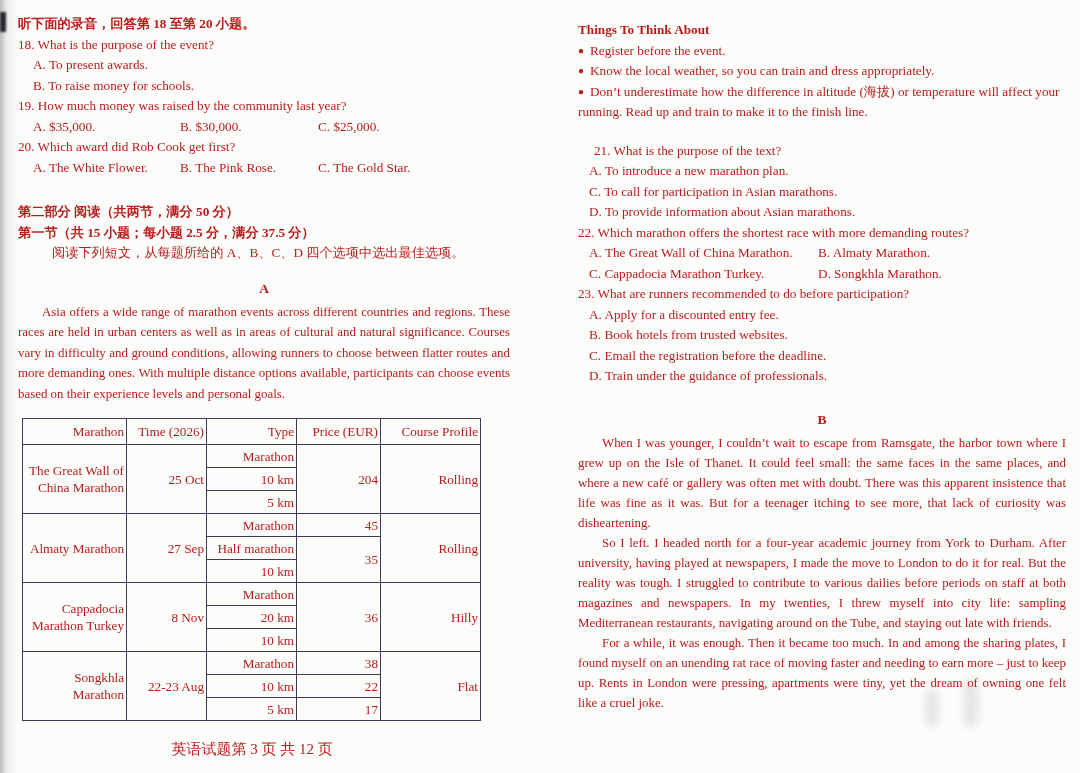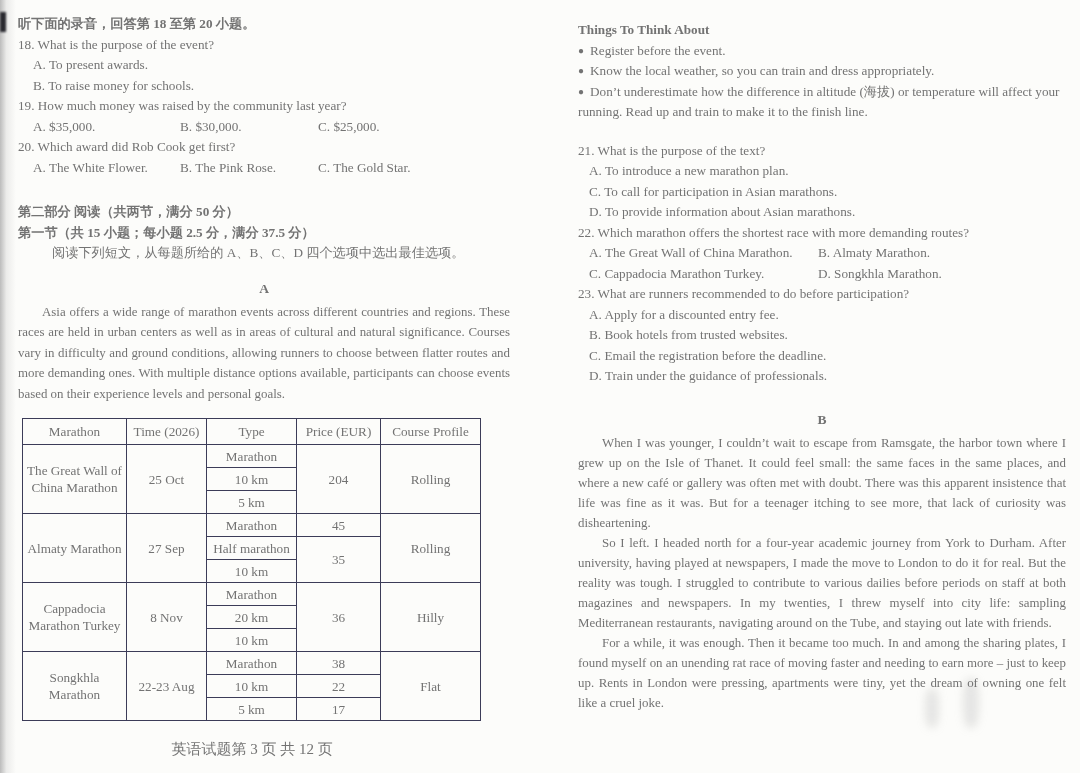--- a/index.html
+++ b/index.html
@@ -1,17 +1,17 @@
 <!DOCTYPE html>
 <html><head>
 <meta charset="utf-8">
 <style>
   html,body{margin:0;padding:0;}
   .page{position:relative;width:1080px;height:773px;background:#fcfcfa;overflow:hidden;
-        font-family:"Liberation Serif","DejaVu Serif",serif;color:#737373;}
+        font-family:"Liberation Serif","DejaVu Serif",serif;color:#b91c1c;}
   .edge-shadow{position:absolute;left:0;top:0;width:16px;height:773px;
         background:linear-gradient(to right,rgba(110,110,112,0.45),rgba(160,160,162,0.18) 40%,rgba(255,255,255,0));pointer-events:none;}
   .corner-mark{position:absolute;left:0;top:12px;width:6px;height:20px;background:#2a2a30;filter:blur(1px);}
   .smudge{position:absolute;background:rgba(150,150,152,0.22);filter:blur(4px);border-radius:40%;}
   .smudge1{left:925px;top:688px;width:14px;height:40px;}
   .smudge2{left:963px;top:678px;width:16px;height:50px;}
   .col-left{position:absolute;left:18px;top:14px;width:492px;}
   .col-right{position:absolute;left:578px;top:20px;width:488px;}
   .line{font-size:13.2px;line-height:20.5px;white-space:nowrap;}
   .wrapline{font-size:13.2px;line-height:20.5px;}
@@ -19,27 +19,27 @@
   .opt{padding-left:15px;}
   .opt-r{padding-left:11px;}
   .opt-grid3{display:grid;grid-template-columns:147px 138px auto;padding-left:15px;}
   .opt-grid2{display:grid;grid-template-columns:229px auto;padding-left:11px;}
   .part-head{margin-top:24px;}
   .instr{padding-left:34px;}
   .center-label{text-align:center;font-weight:bold;font-size:13.5px;line-height:21px;margin-top:14px;}
   .passage{font-size:12.9px;line-height:20.6px;text-align:justify;text-indent:24px;margin:0;}
   .passage-b{font-size:12.9px;line-height:20px;text-align:justify;text-indent:24px;margin:0;}
   table.mtable{border-collapse:collapse;margin:14px 0 0 4px;width:458px;table-layout:fixed;}
-  table.mtable th,table.mtable td{border:1px solid #3c3c58;text-align:center;vertical-align:middle;
+  table.mtable th,table.mtable td{border:1px solid #3c3c58;text-align:right;vertical-align:middle;
         font-size:13.2px;font-weight:normal;padding:0 2px;line-height:17px;}
   table.mtable th{height:25px;}
   table.mtable td{height:22px;}
   .footer{position:absolute;left:42px;top:740px;width:420px;text-align:center;font-size:15px;}
   .bullet{display:inline-block;margin-right:6px;font-size:10px;vertical-align:1px;}
-  .mt18{margin-top:18px;}
+  .mt18{margin-top:18px;margin-left:16px;}
   .mt22{margin-top:22px;}
   .mt3{margin-top:3px;}
 </style>
 </head>
 <body>
 
 <div class="page">
   <div class="edge-shadow"></div>
   <div class="corner-mark"></div>
   <div class="smudge smudge1"></div>

